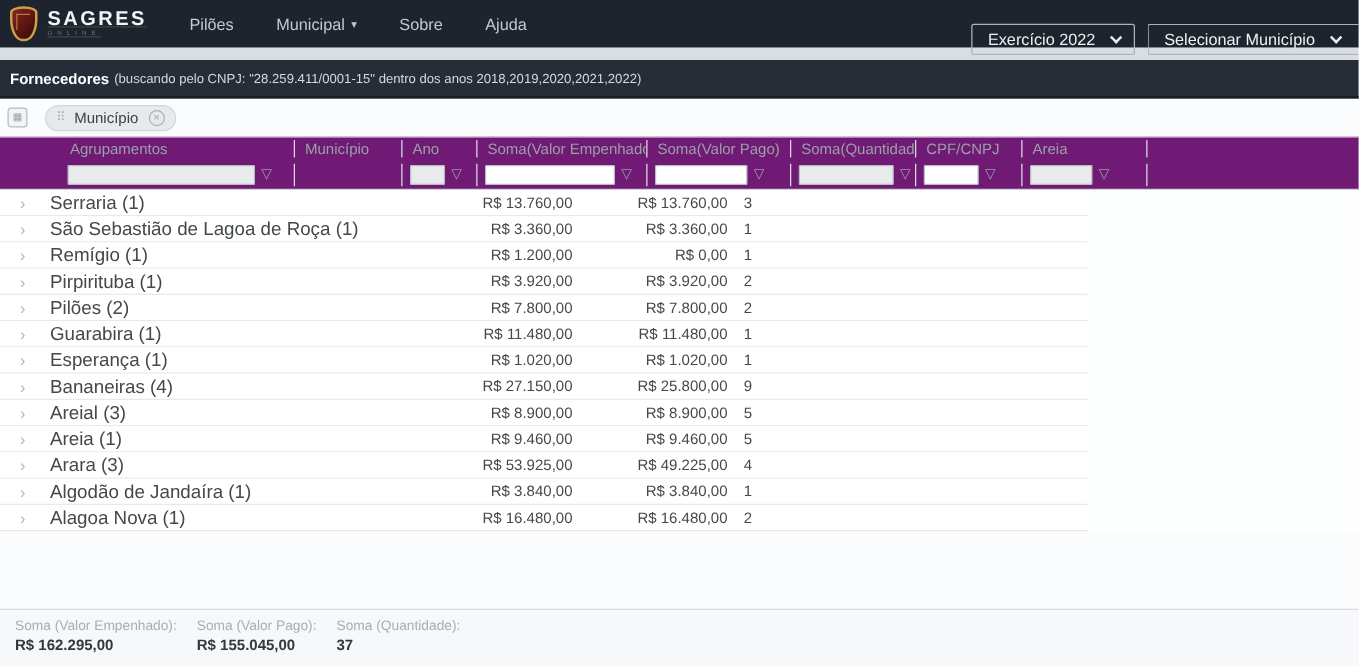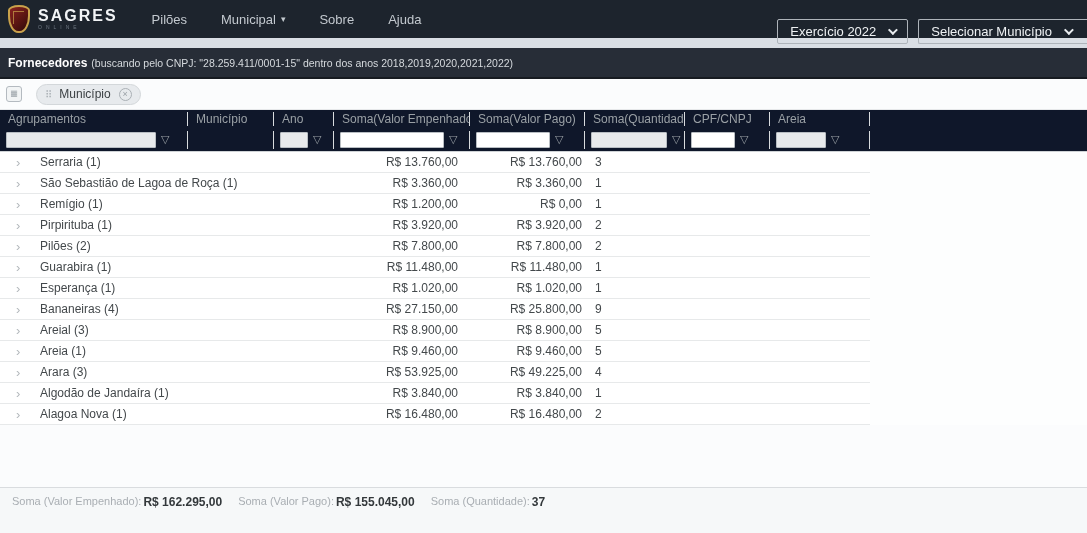--- a/index.html
+++ b/index.html
@@ -21,21 +21,21 @@
     width:22px; height:28px; margin-right:8px;
     background:linear-gradient(135deg,#8a2320 0%,#5a1512 55%,#2e0b0a 100%);
     border:2px solid #c9a24b;
     border-radius:50% 50% 46% 46% / 18% 18% 62% 62%;
     position:relative;
   }
   .crest:after{
     content:""; position:absolute; left:3px; top:4px; width:10px; height:12px;
     border-left:1px solid #c9a24b; border-top:1px solid #c9a24b; opacity:.7;
   }
-  .brand { display:flex; flex-direction:column; margin-right:34px; }
+  .brand { display:flex; flex-direction:column; margin-right:34px;text-decoration:underline; }
   .brand-name { color:#f2f4f6; font-size:16px; font-weight:bold; letter-spacing:2px; line-height:16px; }
   .brand-sub  { color:#6d7680; font-size:5px; letter-spacing:4px; line-height:7px; }
   .nav-items { display:flex; align-items:center; gap:34px; }
   .nav-item { color:#c3c9cf; font-size:13px; cursor:pointer; display:flex; align-items:center; gap:5px; }
   .caret { font-size:9px; color:#c3c9cf; }
   .nav-right { position:absolute; right:0; top:12px; height:38px; display:flex; align-items:center; gap:10px; }
   .nav-select {
     height:25px; border:1px solid #aeb4ba; border-radius:2px; color:#eef1f3;
     font-size:13px; display:flex; align-items:center; gap:12px; padding:0 12px; cursor:pointer;
     background:transparent;
@@ -71,21 +71,21 @@
     border-radius:11px; display:flex; align-items:center; padding:0 8px; gap:8px; cursor:pointer;
   }
   .chip-drag { color:#aab0b5; font-size:10px; letter-spacing:-1px; }
   .chip-label { font-size:12px; color:#3c4144; }
   .chip-close {
     width:13px; height:13px; border:1px solid #aab0b5; border-radius:50%;
     color:#9aa1a7; font-size:9px; line-height:11px; text-align:center; cursor:pointer;
   }
 
   
-  .grid-head, .grid-filter { background:#0f172a; display:flex; }
+  .grid-head, .grid-filter { background:#701a75; display:flex;padding-left:48px; }
   .grid-head { height:19px; align-items:center; border-top:1px solid #e6e8ea; }
   .grid-filter { height:24px; align-items:center; border-bottom:1px solid #cfd3d6; }
   .hc { font-size:12px; color:#9aa0a5; padding-left:8px; border-right:1px solid #d8dbde;
         height:14px; line-height:14px; white-space:nowrap; overflow:hidden; cursor:pointer; }
   .fc { display:flex; align-items:center; border-right:1px solid #d8dbde; height:18px; padding-left:6px; gap:5px; }
   .w-agrup{width:188px;} .w-mun{width:86px;} .w-ano{width:60px;}
   .w-emp{width:136px;} .w-pago{width:115px;} .w-qtd{width:100px;}
   .w-cpf{width:85px;} .w-cred{width:100px;}
   .w-rest{flex:1; border-right:none;}
   .finput { height:16px; border:1px solid #b9bec3; background:#fff; border-radius:1px; font-size:11px; padding:0 3px; font-family:inherit; }
@@ -93,32 +93,32 @@
   .funnel { color:#9aa0a5; font-size:11px; line-height:11px; cursor:pointer; }
   .fi-agrup{width:150px;} .fi-ano{width:28px;} .fi-emp{width:104px;}
   .fi-pago{width:74px;} .fi-qtd{width:76px;} .fi-cpf{width:44px;} .fi-cred{width:50px;}
 
   
   .rows { background:#fdfefe; }
   .row { width:870px; height:21px; display:flex; align-items:center;
          border-bottom:1px solid #e7e9ea; background:#fff; cursor:pointer; }
   .cell-group { width:334px; display:flex; align-items:center; white-space:nowrap; overflow:visible; }
   .expander { width:40px; text-align:left; padding-left:16px; color:#b2b7bb; font-size:13px; line-height:13px; }
-  .group-label { font-size:12px; color:#43484b; }
+  .group-label { font-size:15px; color:#43484b; }
   .cell-emp { width:136px; text-align:right; padding-right:12px; font-size:12px; color:#43484b; }
   .cell-pago { width:115px; text-align:right; padding-right:3px; font-size:12px; color:#43484b; }
   .cell-qtd { width:100px; text-align:left; padding-left:10px; font-size:12px; color:#43484b; }
 
   
   .footer {
     position:absolute; left:0; right:0; top:487px; bottom:0;
     border-top:1px solid #d9dcdf; background:#f6f8f9; padding:7px 0 0 12px;
     display:flex; gap:16px;
   }
-  .fitem { display:flex; flex-direction:row; gap:2px; }
+  .fitem { display:flex; flex-direction:column; gap:2px; }
   .flabel { font-size:11px; color:#a9aeb3; }
   .fvalue { font-size:12px; font-weight:bold; color:#33383b; }
 </style>
 </head>
 <body>
 
 <div class="navbar">
   <div class="crest"></div>
   <div class="brand">
     <span class="brand-name">SAGRES</span>

